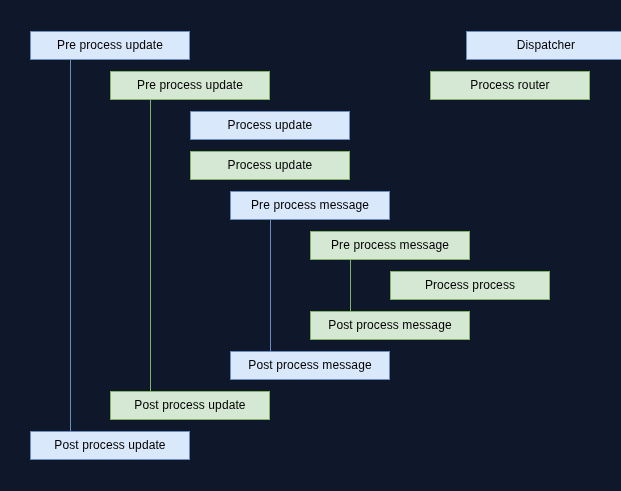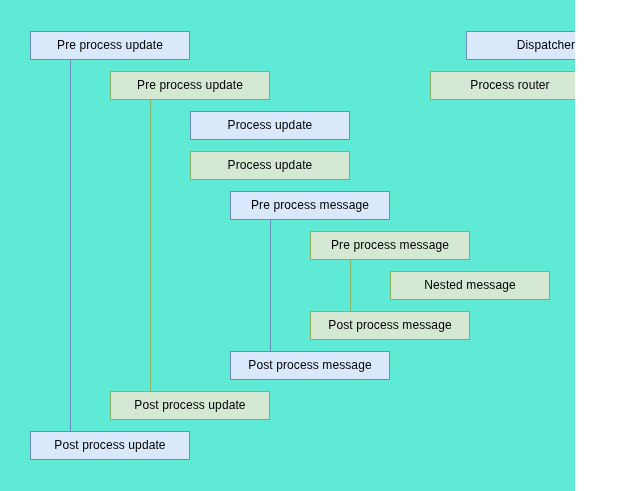--- a/index.html
+++ b/index.html
@@ -48,35 +48,35 @@
   .connector.dispatcher {
     background: #6c8ebf;
   }
   .connector.nested {
     background: #82b366;
   }
 </style>
 </head>
 <body>
 
-<div id="canvas" style="width: 575px; height: 491px; background: #5eead4;">
+<div id="canvas" style="width: 621px; height: 491px; background: #0f172a;">
   <div id="connector-layer">
       <div class="connector dispatcher" style="left: 70px; top: 60px; height: 371px;"></div>
       <div class="connector nested" style="left: 150px; top: 100px; height: 291px;"></div>
       <div class="connector dispatcher" style="left: 270px; top: 220px; height: 131px;"></div>
       <div class="connector nested" style="left: 350px; top: 260px; height: 51px;"></div>
     </div>
   <div id="node-layer">
       <div class="node dispatcher" style="left: 30px; top: 31px; width: 160px; height: 29px;">Pre process update</div>
       <div class="node nested" style="left: 110px; top: 71px; width: 160px; height: 29px;">Pre process update</div>
       <div class="node dispatcher" style="left: 190px; top: 111px; width: 160px; height: 29px;">Process update</div>
       <div class="node nested" style="left: 190px; top: 151px; width: 160px; height: 29px;">Process update</div>
       <div class="node dispatcher" style="left: 230px; top: 191px; width: 160px; height: 29px;">Pre process message</div>
       <div class="node nested" style="left: 310px; top: 231px; width: 160px; height: 29px;">Pre process message</div>
-      <div class="node nested" style="left: 390px; top: 271px; width: 160px; height: 29px;">Nested message</div>
+      <div class="node nested" style="left: 390px; top: 271px; width: 160px; height: 29px;">Process process</div>
       <div class="node nested" style="left: 310px; top: 311px; width: 160px; height: 29px;">Post process message</div>
       <div class="node dispatcher" style="left: 230px; top: 351px; width: 160px; height: 29px;">Post process message</div>
       <div class="node nested" style="left: 110px; top: 391px; width: 160px; height: 29px;">Post process update</div>
       <div class="node dispatcher" style="left: 30px; top: 431px; width: 160px; height: 29px;">Post process update</div>
     </div>
   <div id="legend-layer">
       <div class="node dispatcher" style="left: 430px; top: 31px; width: 160px; height: 29px; margin-left: 36px;">Dispatcher</div>
       <div class="node nested" style="left: 430px; top: 71px; width: 160px; height: 29px;">Process router</div>
     </div>
 </div>

